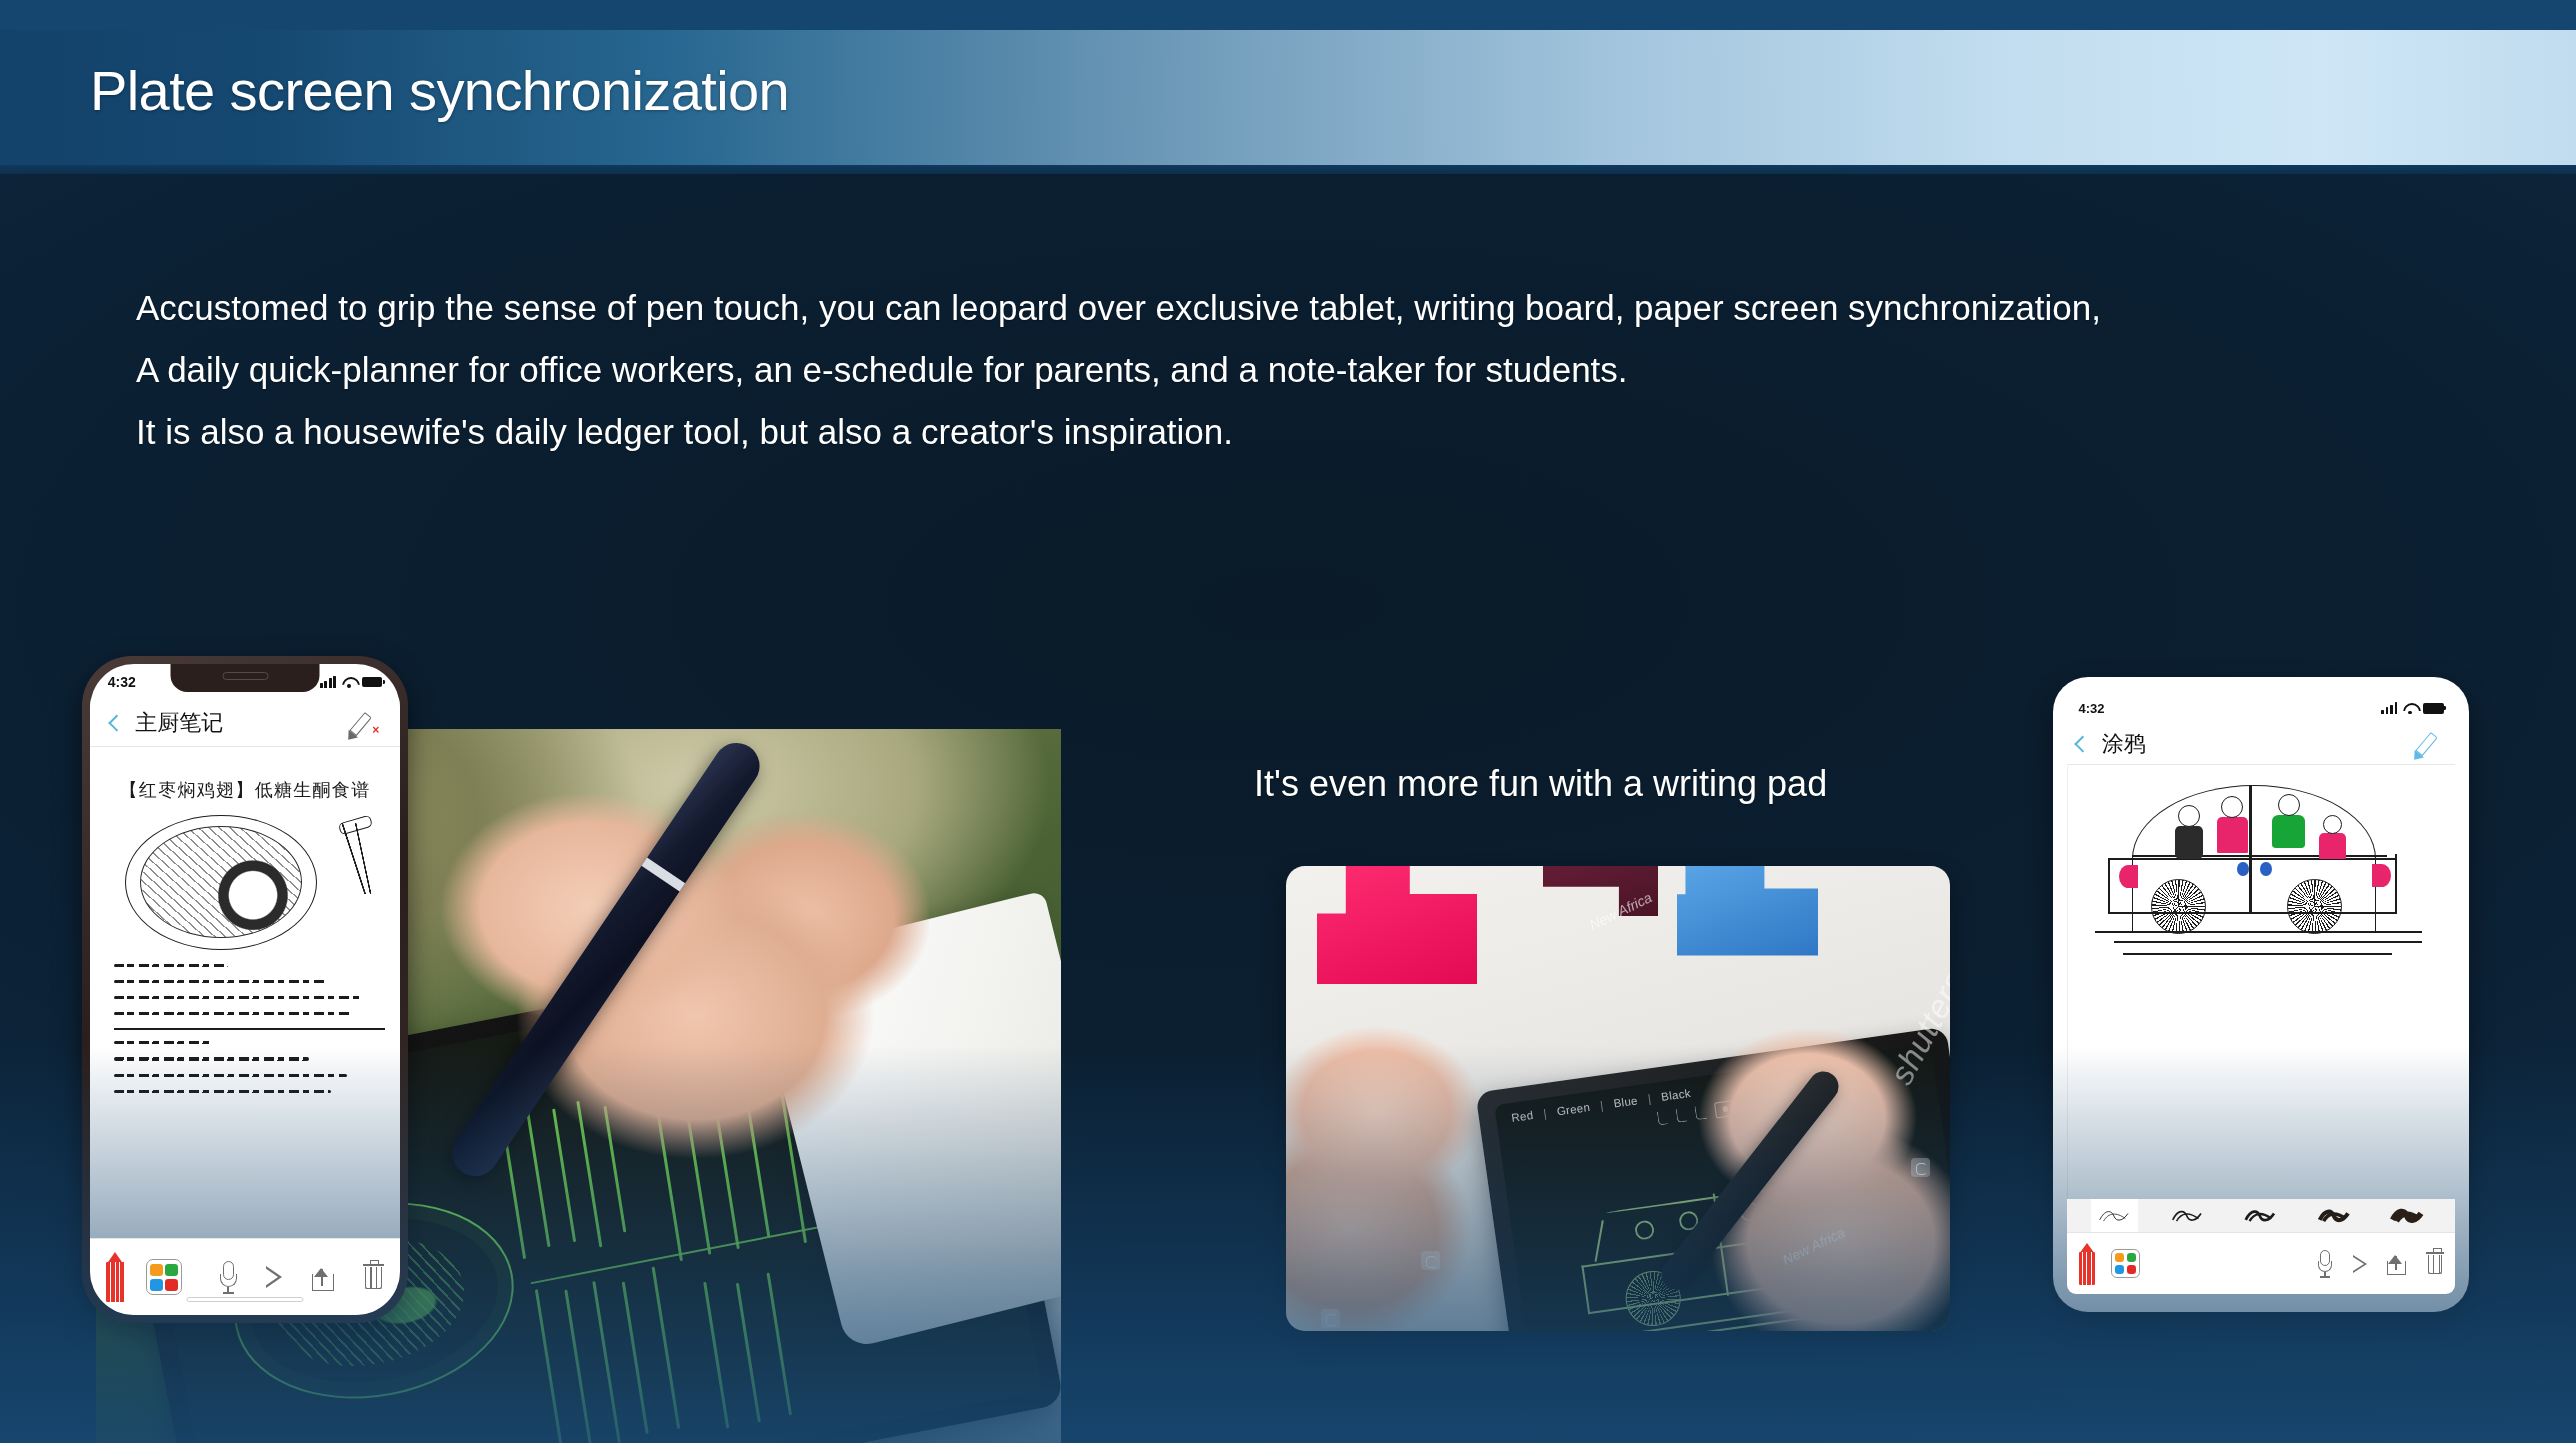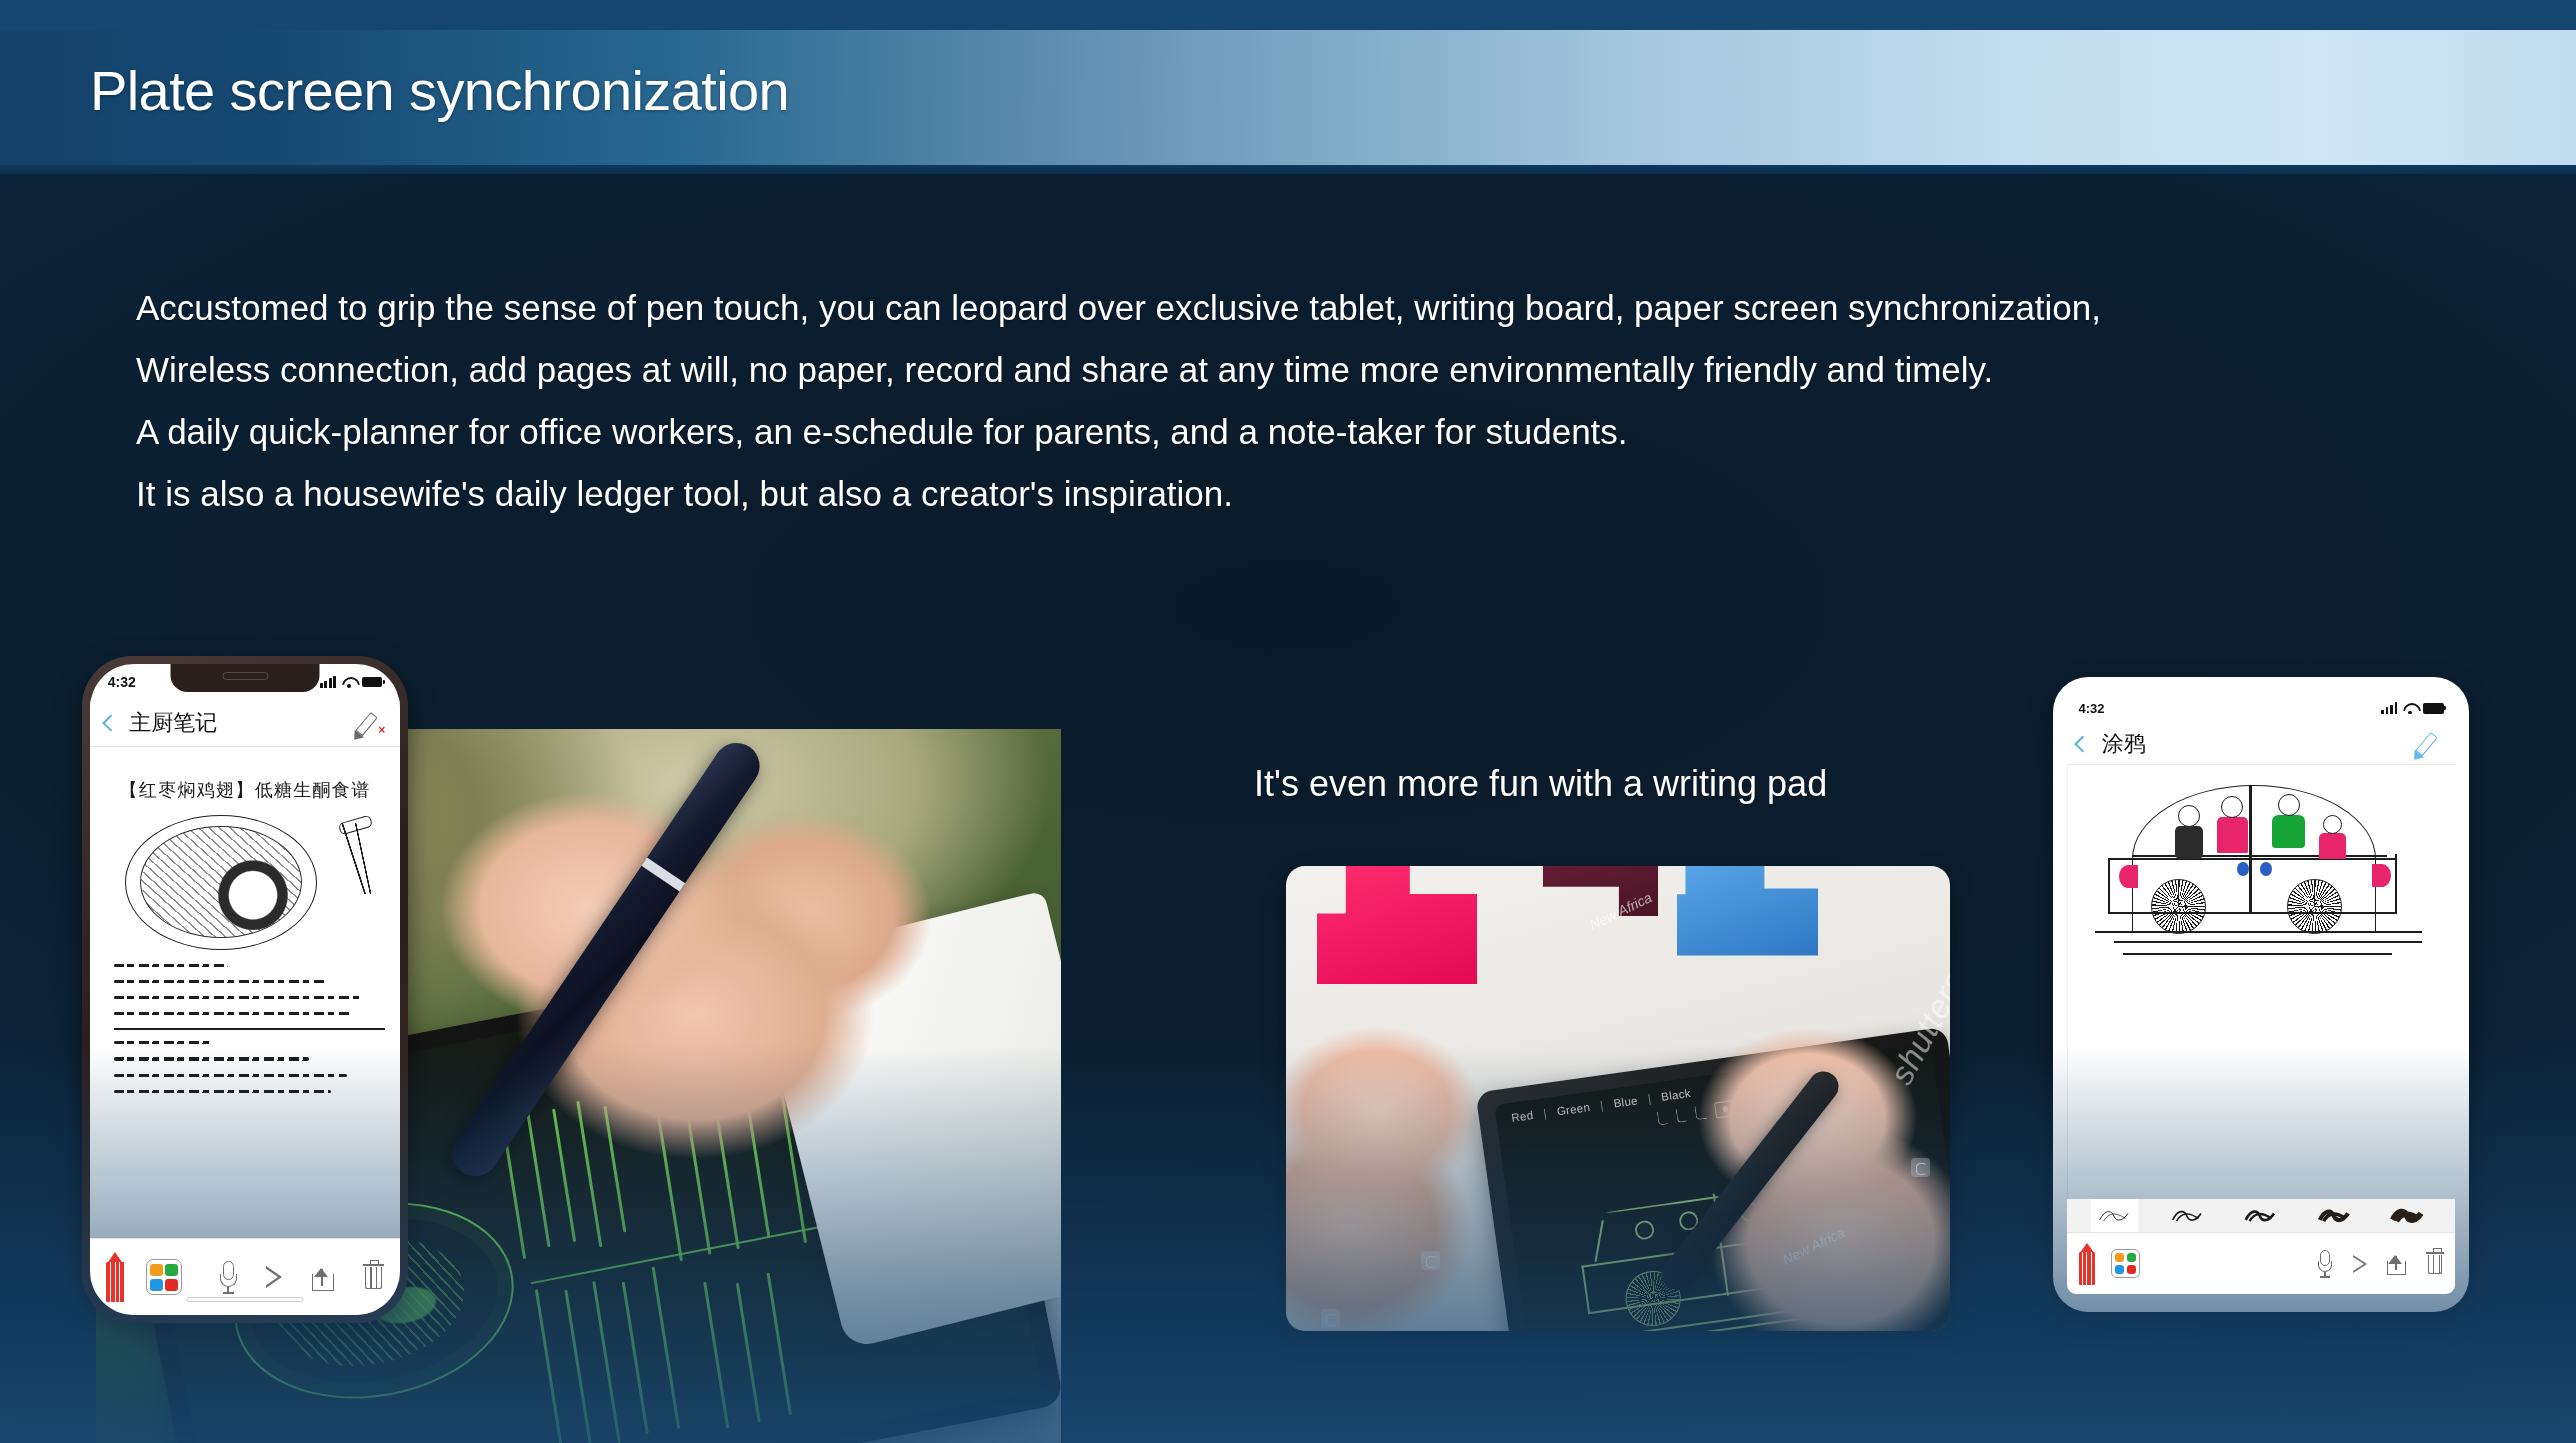--- a/index.html
+++ b/index.html
@@ -248,21 +248,21 @@
   .sig i{ display:block; width:2.9px; background:#111; border-radius:0.6px; }
   .sig i:nth-child(1){ height:4.5px } .sig i:nth-child(2){ height:7px }
   .sig i:nth-child(3){ height:9.6px } .sig i:nth-child(4){ height:12.2px }
   .wifi{ width:14px;height:11px;position:relative; }
   .wifi::before{ content:"";position:absolute;left:0;top:0;width:14px;height:14px;border:2.2px solid #111;border-radius:50%;clip-path:polygon(0 0,100% 0,100% 45%,0 45%); }
   .wifi::after{ content:"";position:absolute;left:5.1px;top:7.7px;width:3.8px;height:3.8px;background:#111;border-radius:50%; }
   .batt{ width:20.5px;height:10.3px;background:#111;border-radius:1.9px;position:relative; }
   .batt::after{ content:"";position:absolute;right:-2.6px;top:3.2px;width:1.9px;height:3.8px;background:#111;border-radius:0 1.3px 1.3px 0; }
   .navbar{
     position:absolute; left:0; top:37px; width:100%; height:46px;
-    display:flex; align-items:center; padding:0 15px;
+    display:flex; align-items:center; padding:0 21px;
     border-bottom:1px solid #e6e6e6; background:#fff; z-index:4;
   }
   .back-chevron{
     width:11.5px;height:11.5px;border-left:2.6px solid #57b7d8;border-bottom:2.6px solid #57b7d8;
     transform:rotate(45deg); margin-right:13px;
   }
   .nav-title{ font-size:22px; color:#111; font-weight:500; }
   .nav-right{ margin-left:auto; position:relative; width:28px; height:28px; }
   .pencil-ic{
     position:absolute; left:5.1px; top:2.6px; width:9px; height:24.4px;
@@ -416,21 +416,20 @@
 
 <div id="slide">
 
   <div class="hdr-dark-top"></div>
   <div class="hdr-band2"></div>
   <div class="hdr-dark-bot"></div>
   <div class="hdr-title">Plate screen synchronization</div>
 
   <div class="body-copy">
     <p>Accustomed to grip the sense of pen touch, you can leopard over exclusive tablet, writing board, paper screen synchronization,</p>
-    <p>Wireless connection, add pages at will, no paper, record and share at any time more environmentally friendly and timely.</p>
     <p>A daily quick-planner for office workers, an e-schedule for parents, and a note-taker for students.</p>
     <p>It is also a housewife's daily ledger tool, but also a creator's inspiration.</p>
   </div>
 
   <div class="photo-left">
     <div class="pl-tablet">
       <div class="pl-screen">
         <div class="pl-toolrow">
           <div class="pl-tick"></div>
           <div class="pl-tick"></div>

